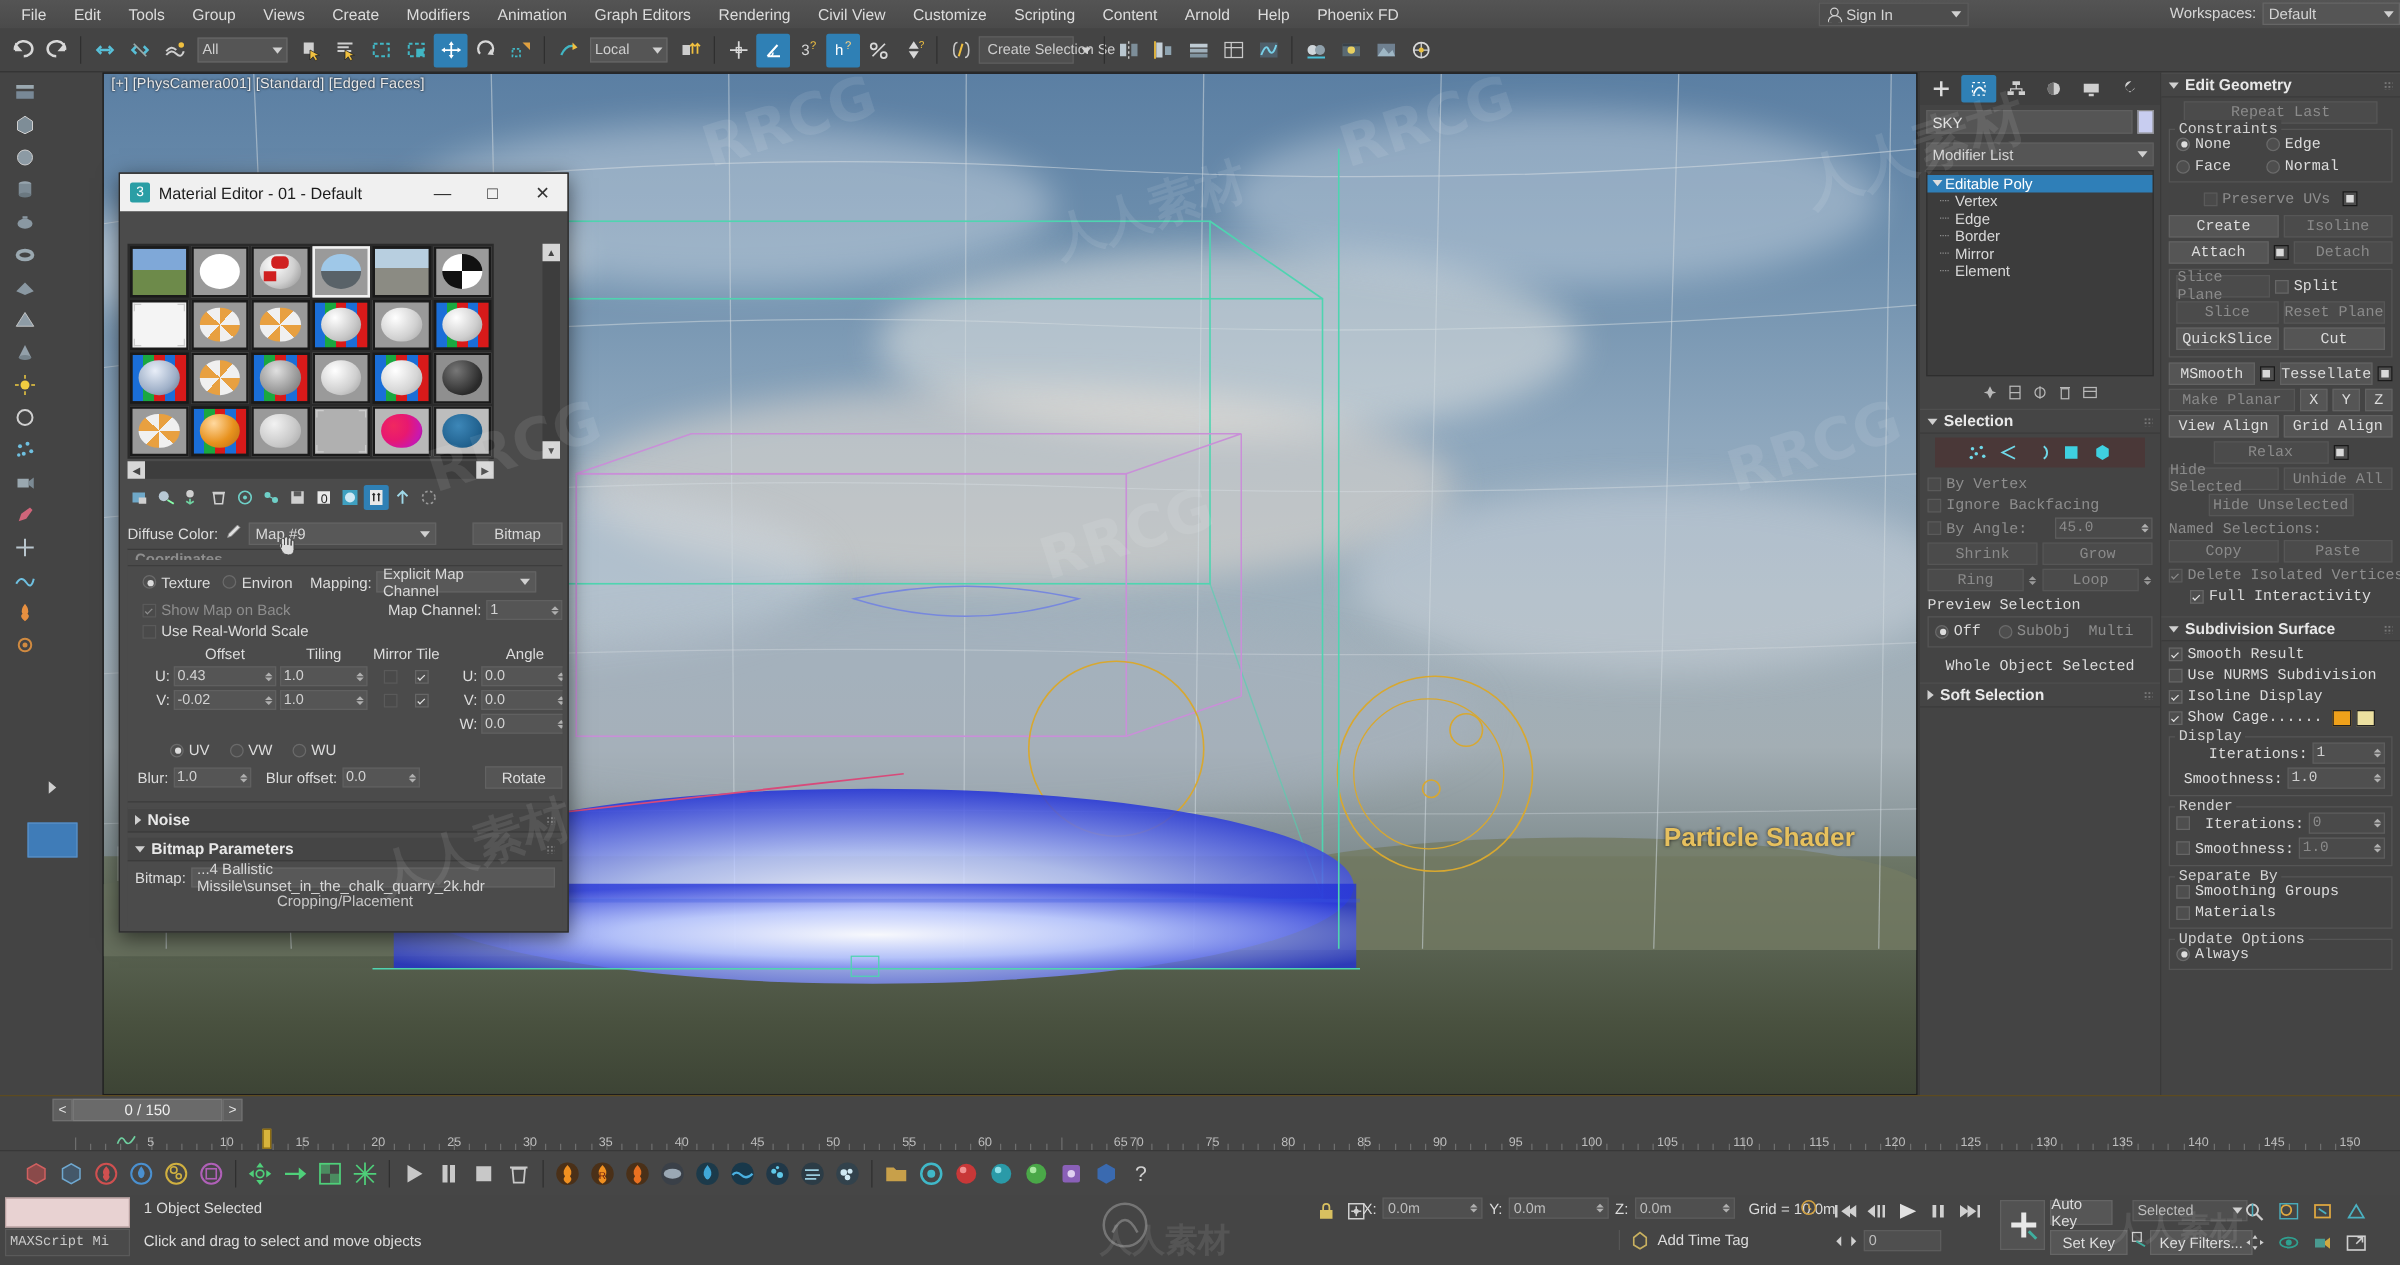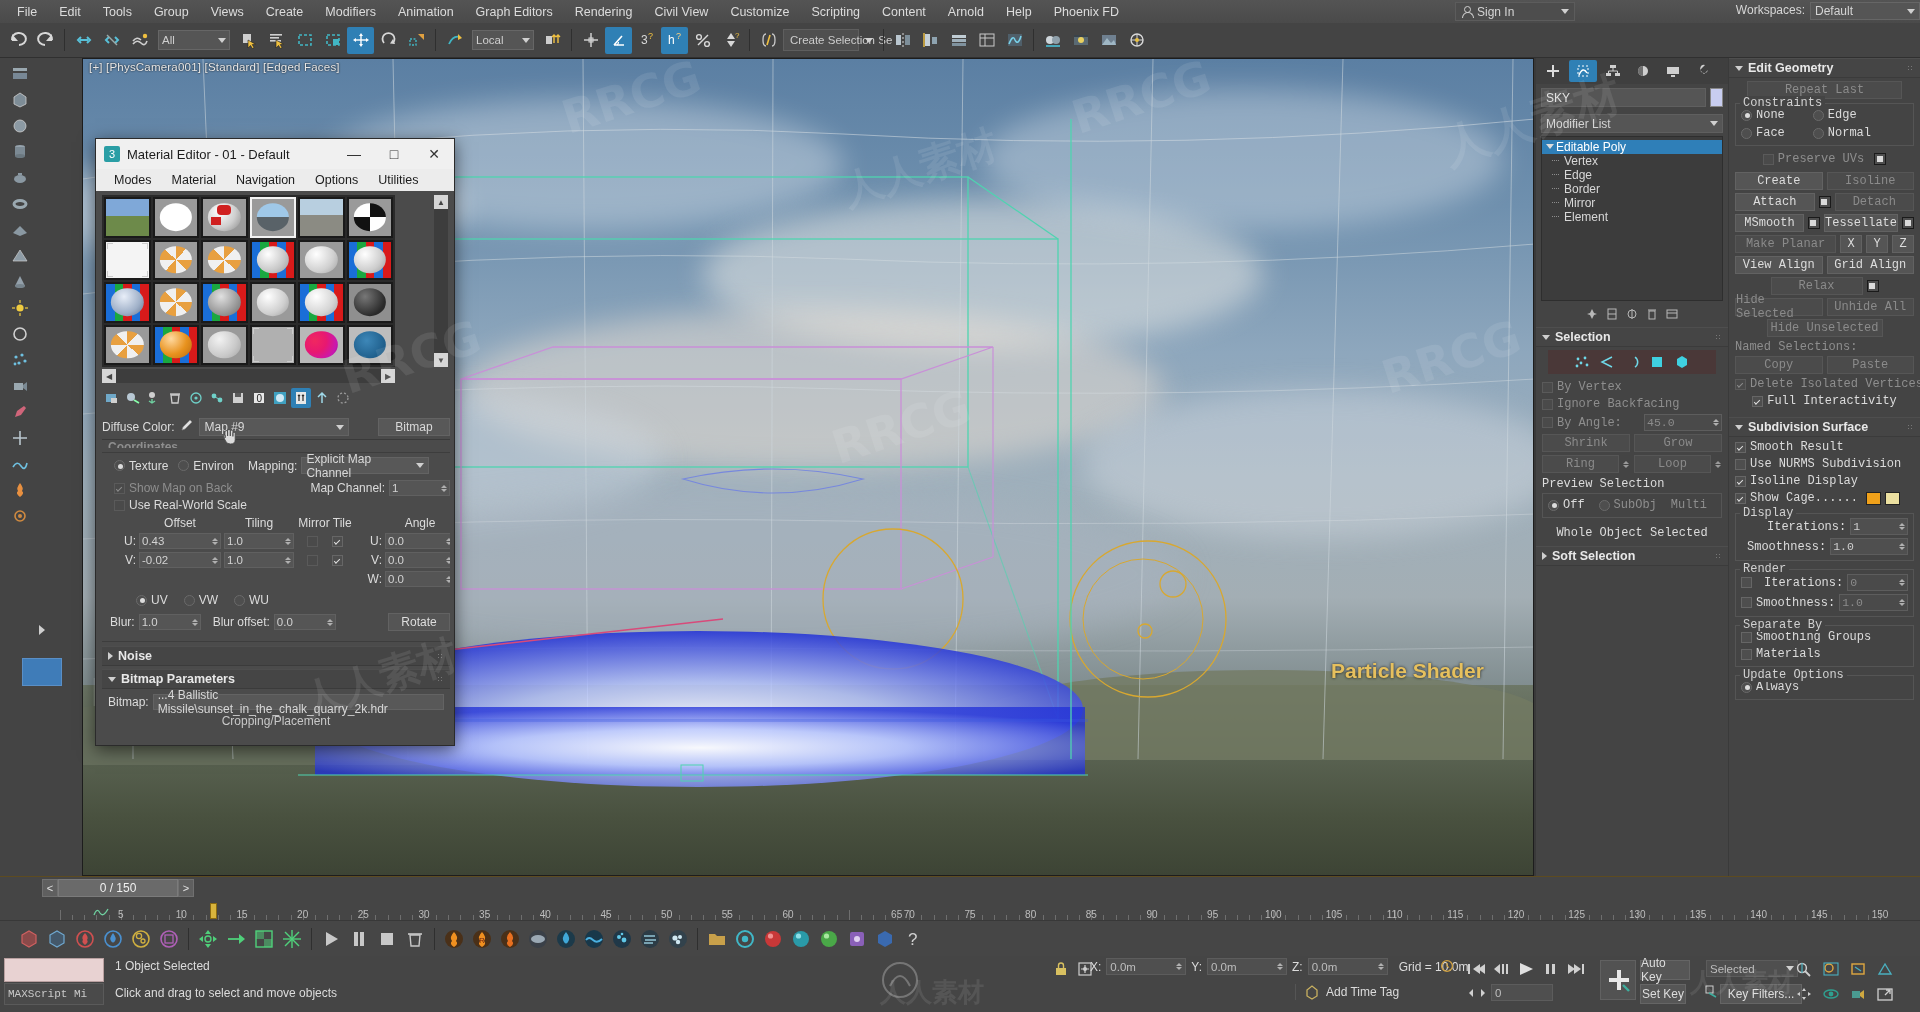--- a/index.html
+++ b/index.html
@@ -923,20 +923,35 @@
           <div class="mbtn" style="flex:1">Create</div>
           <div class="mbtn dis" style="flex:1">Isoline</div>
         </div>
         <div class="row">
           <div class="mbtn" style="flex:1">Attach</div>
           <span class="sqbtn">
               <i></i>
             </span>
           <div class="mbtn dis" style="flex:1">Detach</div>
         </div>
+        <div class="grp" style="margin:4px 0">
+          <div class="row">
+            <div class="mbtn dis" style="flex:1">Slice Plane</div>
+            <span class="cbx"></span>
+            <span class="lbl" style="flex:1">Split</span>
+          </div>
+          <div class="row">
+            <div class="mbtn dis" style="flex:1">Slice</div>
+            <div class="mbtn dis" style="flex:1">Reset Plane</div>
+          </div>
+          <div class="row" style="margin:0">
+            <div class="mbtn" style="flex:1">QuickSlice</div>
+            <div class="mbtn" style="flex:1">Cut</div>
+          </div>
+        </div>
         <div class="row">
           <div class="mbtn" style="flex:1">MSmooth</div>
           <span class="sqbtn">
               <i></i>
             </span>
           <div class="mbtn" style="flex:1">Tessellate</div>
           <span class="sqbtn">
               <i></i>
             </span>
         </div>
@@ -1074,27 +1089,20 @@
 
   <div class="matedit">
     <div class="me-title">
       <span class="me-ico">3</span>
       <span>Material Editor - 01 - Default</span>
       <span class="me-wbtns">
         <span class="me-wbtn">—</span>
         <span class="me-wbtn">□</span>
         <span class="me-wbtn cl">✕</span>
       </span>
-    </div>
-    <div class="me-menu">
-      <span>Modes</span>
-      <span>Material</span>
-      <span>Navigation</span>
-      <span>Options</span>
-      <span>Utilities</span>
     </div>
 
     <div class="slots">
       <div class="slot" style="background:linear-gradient(#7fa8d8 0 45%, #6d8a4a 45% 100%)"></div>
       <div class="slot">
           <div class="sphere" style="background:#fff"></div>
         </div>
       <div class="slot">
           <div class="sphere" style="background:radial-gradient(circle at 35% 30%, #fff 0%, #cfcfcf 55%, #888 100%)"></div>
           <div style="position:absolute;left:14px;top:6px;width:14px;height:10px;background:#d02020;border-radius:4px;"></div>
@@ -1948,21 +1956,21 @@
     </div>
 
     <div class="keygrp">
       <div style="position:absolute;left:0;top:4px;width:36px;height:40px;display:flex;align-items:center;justify-content:center;background:#525252;border:1px solid #616161">
         <svg width="30" height="30">
             <path d="M14 5 L18 5 L18 13 L26 13 L26 17 L18 17 L18 25 L14 25 L14 17 L6 17 L6 13 L14 13 Z" fill="#e8e8e8"></path>
             <path d="M20 20 L26 26" stroke="#3faf9f" stroke-width="2.4"></path>
           </svg>
       </div>
       <div class="kbtn" style="position:absolute;left:40px;top:4px;width:50px">Auto Key</div>
-      <div class="kbtn" style="position:absolute;left:40px;top:28px;width:46px">Set Key</div>
+      <div class="kbtn" style="position:absolute;left:40px;top:28px;width:62px">Set Key</div>
       <div class="coordin" style="position:absolute;left:106px;top:4px;width:92px">
         <span>Selected</span>
         <span class="caretd"></span>
       </div>
       <div class="kbtn" style="position:absolute;left:120px;top:28px;width:82px">Key Filters...</div>
       <div style="position:absolute;left:104px;top:28px;width:14px;height:14px">
         <svg width="14" height="14">
             <rect x="2" y="2" width="7" height="7" fill="none" stroke="#cfcfcf"></rect>
             <path d="M5 9 L12 13" stroke="#3faf9f" stroke-width="1.6"></path>
           </svg>

